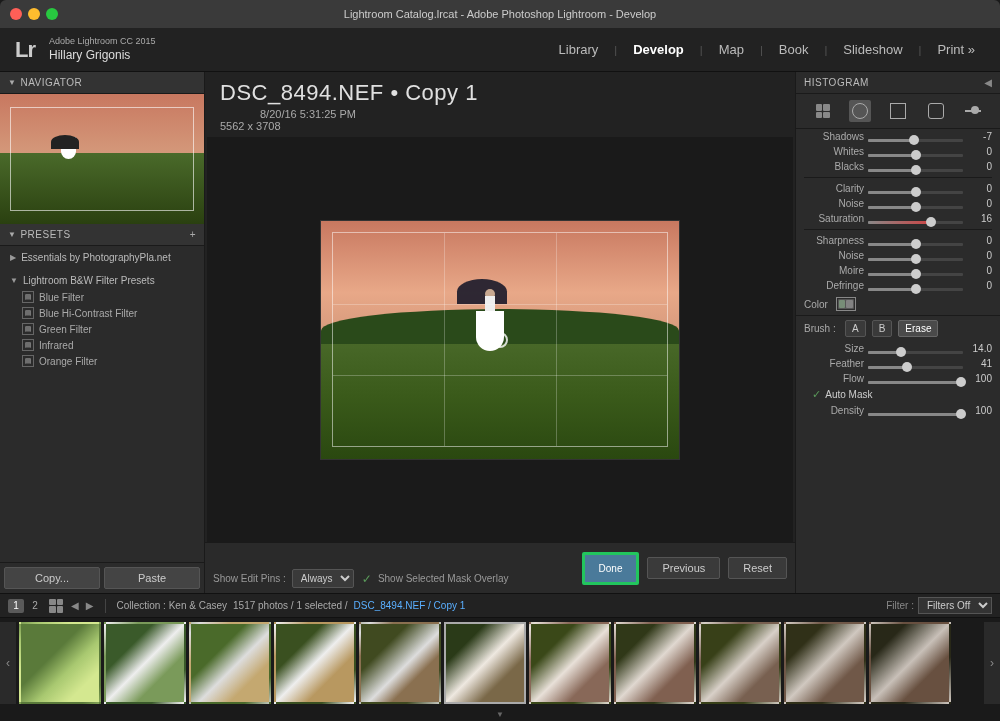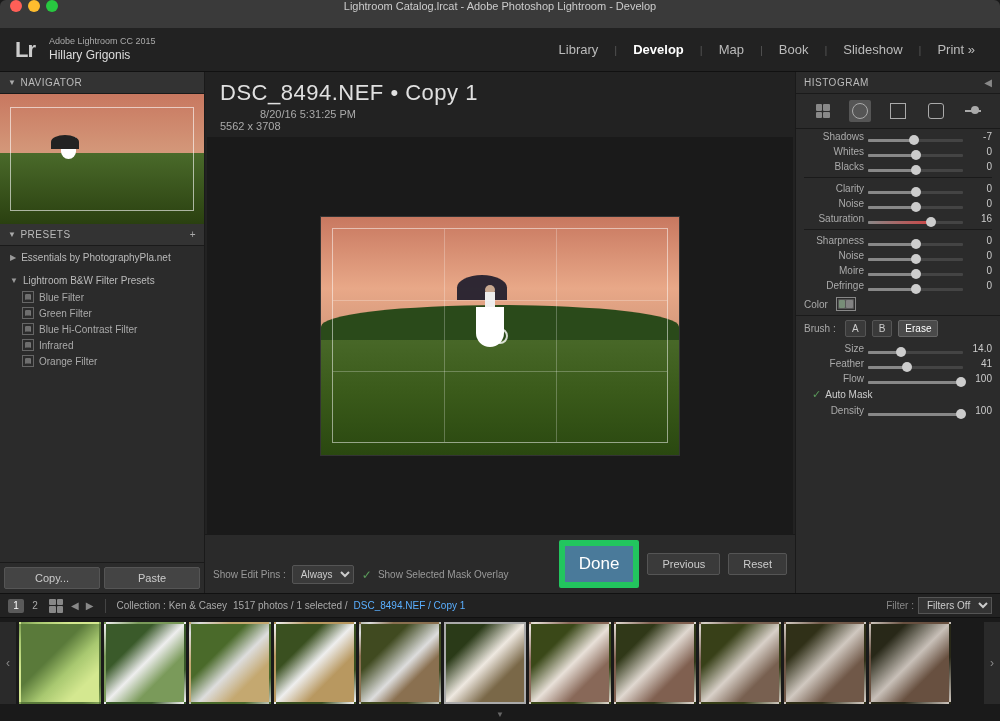--- a/index.html
+++ b/index.html
@@ -11,21 +11,21 @@
       font-size: 11px;
       color: #ccc;
       overflow: hidden;
     }
 
     
     .window-chrome {
       background: #3a3a3a;
       height: 28px;
       display: flex;
-      align-items: flex-start;
+      align-items: center;
       padding: 0 10px;
       border-radius: 6px 6px 0 0;
       position: relative;
     }
     .window-buttons {
       display: flex;
       gap: 6px;
     }
     .win-btn {
       width: 12px; height: 12px;
@@ -400,25 +400,25 @@
       background: #3a3a3a;
       border: 1px solid #555;
       color: #ccc;
       padding: 2px 4px;
       font-size: 10px;
       border-radius: 2px;
     }
     .checkmark { color: #5a9a5a; font-size: 12px; }
     .btn-done {
       background: #4a7a9a;
-      border: 6px solid #22c55e;
+      border: 3px solid #22c55e;
       color: #fff;
       padding: 8px 14px;
       cursor: pointer;
-      font-size: 17px;
+      font-size: 10px;
       border-radius: 2px;
       margin-left: auto;
     }
     .btn-previous {
       background: #3a3a3a;
       border: 1px solid #555;
       color: #ccc;
       padding: 4px 14px;
       cursor: pointer;
       font-size: 11px;
@@ -800,25 +800,25 @@
           <div class="preset-group-header">
             <span class="preset-triangle">▼</span>
             <span>Lightroom B&amp;W Filter Presets</span>
           </div>
           <div class="preset-item">
             <span class="preset-icon">▤</span>
             <span>Blue Filter</span>
           </div>
           <div class="preset-item">
             <span class="preset-icon">▤</span>
-            <span>Green Filter</span>
+            <span>Blue Hi-Contrast Filter</span>
           </div>
           <div class="preset-item">
             <span class="preset-icon">▤</span>
-            <span>Blue Hi-Contrast Filter</span>
+            <span>Green Filter</span>
           </div>
           <div class="preset-item">
             <span class="preset-icon">▤</span>
             <span>Infrared</span>
           </div>
           <div class="preset-item">
             <span class="preset-icon">▤</span>
             <span>Orange Filter</span>
           </div>
         </div>

